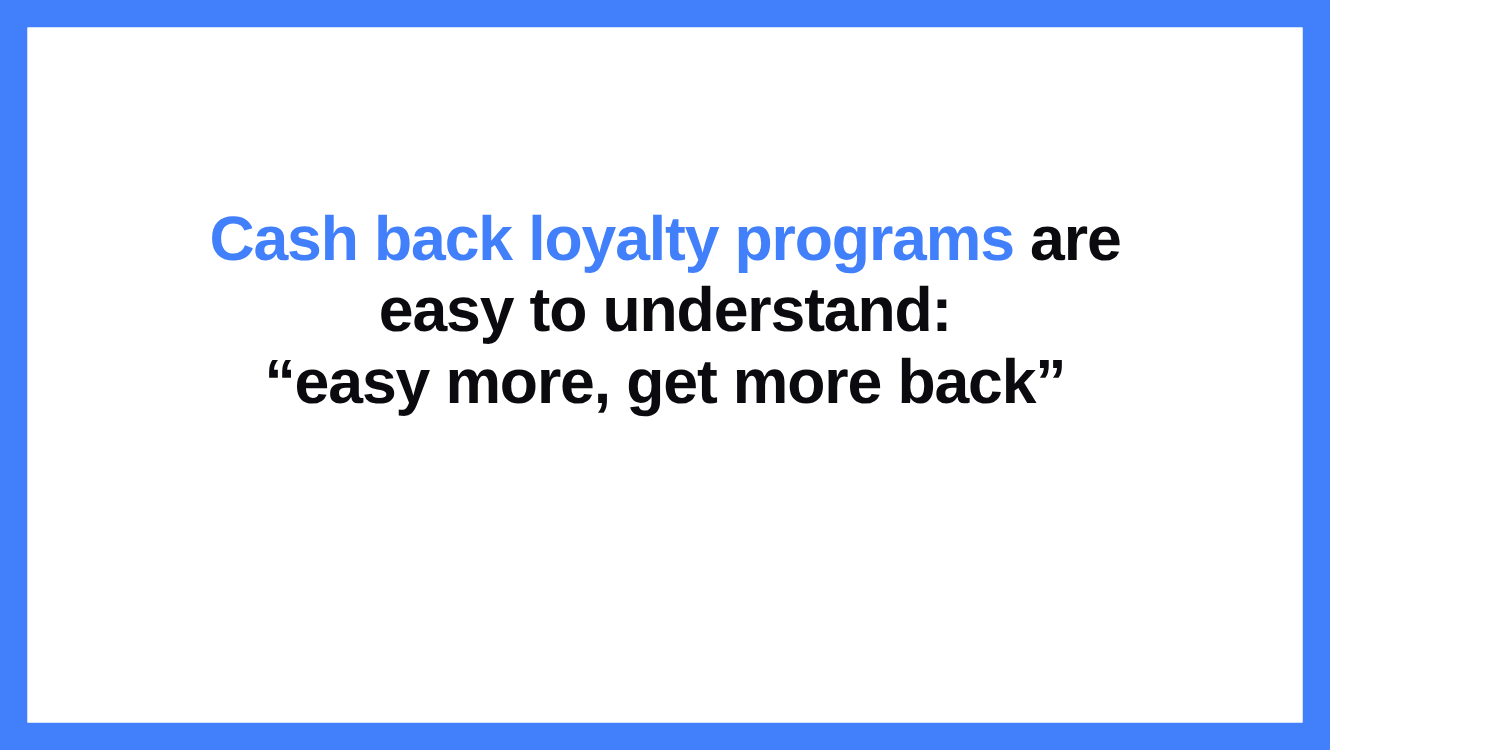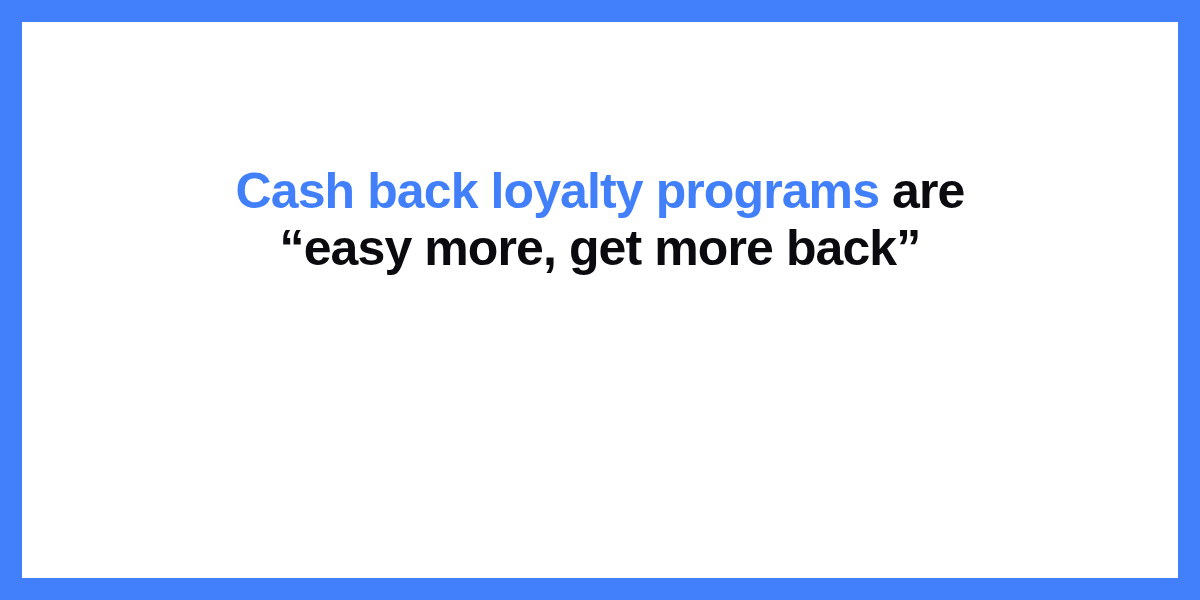--- a/index.html
+++ b/index.html
@@ -12,21 +12,21 @@
     height: 600px;
     background: #ffffff;
     font-family: "Liberation Sans", sans-serif;
     overflow: hidden;
   }
 
   
   .slide {
     position: relative;
     box-sizing: border-box;
-    width: 1200px;
+    width: 1064px;
     height: 600px;
     background: #ffffff;
     border: 22px solid #4280fb;
   }
 
   
   .canvas {
     position: relative;
     box-sizing: border-box;
     width: 100%;
@@ -70,19 +70,20 @@
 
 <div class="slide">
   <div class="canvas">
 
     <div class="headline">
 
       <span class="headline-line">
         <span class="accent">Cash back loyalty programs</span><span class="plain"> are</span>
       </span>
 
+      <span class="headline-line plain">easy to understand:</span>
 
       <span class="headline-line plain">“easy more, get more back”</span>
 
     </div>
 
   </div>
 </div>
 
 </body></html>

